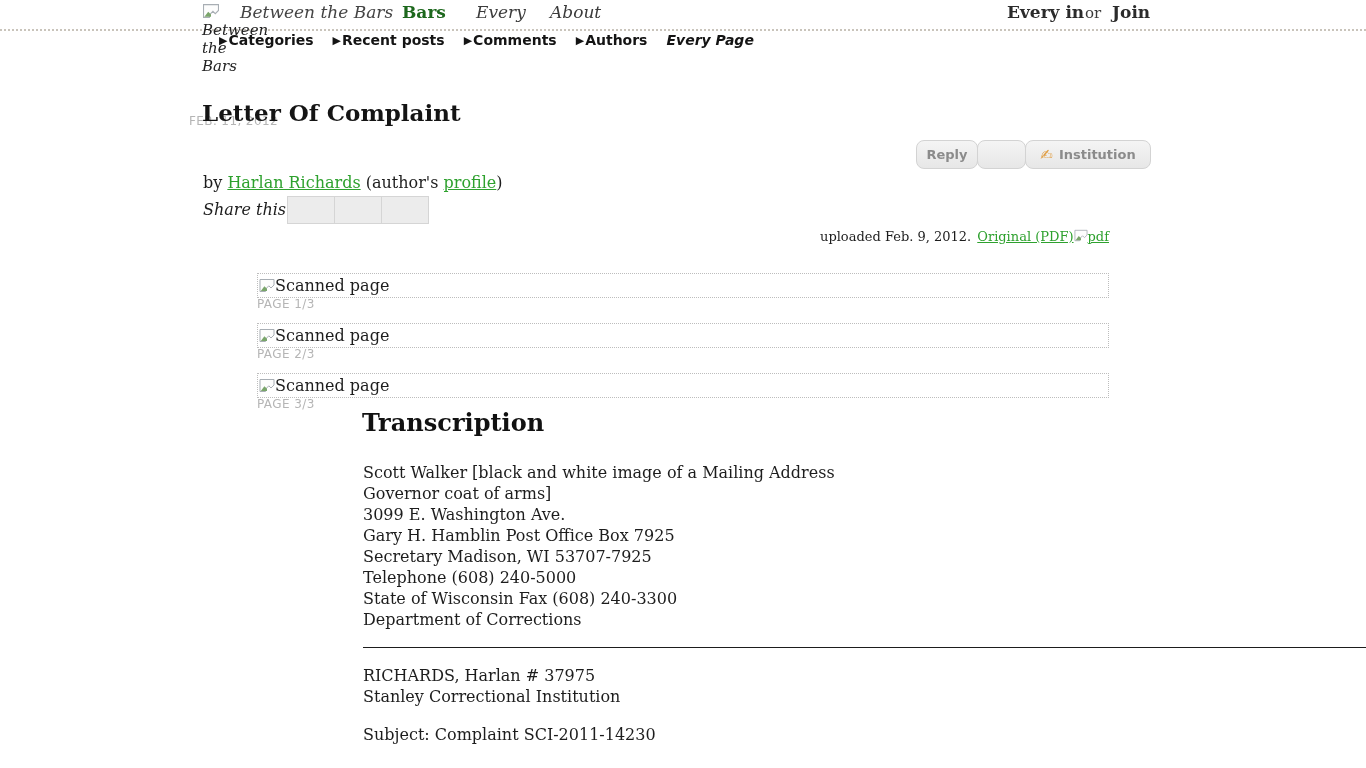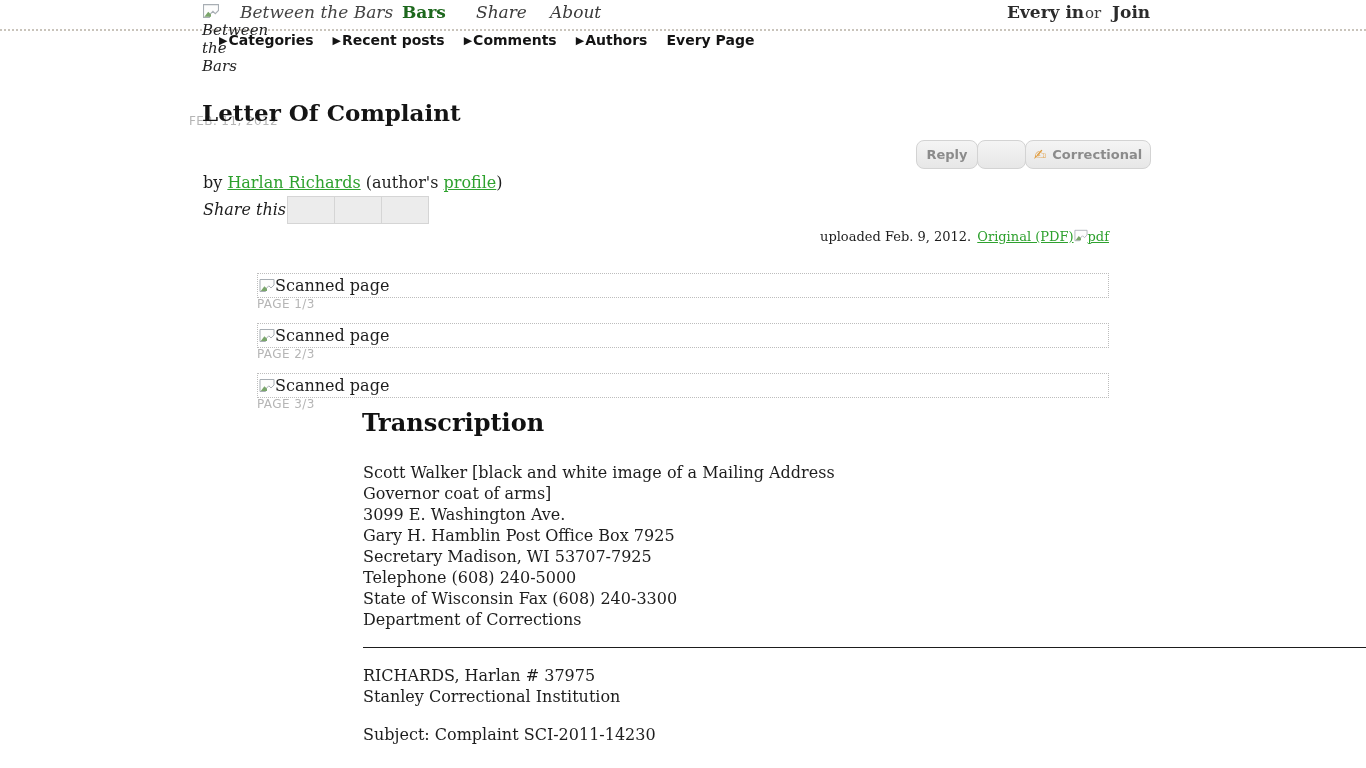--- a/index.html
+++ b/index.html
@@ -24,21 +24,21 @@
   .italic { font-style:italic; }
   .nav-active { color:var(--active-green,#1d681d); font-weight:bold; text-decoration:none; }
   .auth { color:#2b2b2b; font-weight:bold; text-decoration:none; }
 
   
   .subnav { position:absolute; left:219px; top:32px; display:flex; gap:19px;
     font-family:"DejaVu Sans", sans-serif; font-weight:bold; font-size:14px;
     color:#141414; white-space:nowrap; }
   .subnav a { text-decoration:none; color:#141414; }
   .subnav .arrow { font-size:11px; vertical-align:1px; margin-right:1px; }
-  .everypage { }
+  .everypage { font-style:italic; }
 
   .post-date, .page-label {
     font-family:"DejaVu Sans", sans-serif; font-size:12px; color:#b5b5b5;
     letter-spacing:0.4px; position:absolute;margin-top:44px; }
   .post-date { left:189px; top:70px; }
   .post-title { position:absolute; left:202px; top:99px; font-size:23px; color:#141414; }
 
   
   .actions { position:absolute; left:916px; top:140px; display:flex; }
   .btn { height:29px; background:linear-gradient(#f4f4f4,#e7e7e7);
@@ -90,21 +90,21 @@
     <span class="bicon">
       <svg width="18" height="16" viewBox="0 0 16 15">
         <path d="M1 1.5 H15 V7 L12 10 L9.8 7.8 L6.5 11.2 V13.5 H1 Z" fill="#fdfdfd" stroke="#a8aeb4" stroke-width="1"></path>
         <path d="M1.8 13 L5.4 8.2 L8 10.8 L8 13 Z" fill="#7aa56b"></path>
       </svg>
     </span><span>Between the Bars</span>
   </div>
 
   <a class="toplink italic" style="left:240px; color:#444; text-decoration:none;">Between the Bars</a>
   <a class="toplink nav-active" style="left:402px;">Bars</a>
-  <a class="toplink italic" style="left:476px; text-decoration:none;">Share</a>
+  <a class="toplink italic" style="left:476px; text-decoration:none;">Every</a>
   <a class="toplink italic" style="left:550px; text-decoration:none;">About</a>
   <a class="toplink auth" style="left:1007px;">Every in</a>
   <span class="toplink" style="left:1085px; top:4px; font-size:15px;">or</span>
   <a class="toplink auth" style="left:1112px;">Join</a>
 
   <div class="subnav">
     <a><span class="arrow">▶</span><span>Categories</span></a>
     <a><span class="arrow">▶</span><span>Recent posts</span></a>
     <a><span class="arrow">▶</span><span>Comments</span></a>
     <a><span class="arrow">▶</span><span>Authors</span></a>
@@ -112,21 +112,21 @@
   </div>
 
   <div class="post-date">FEB. 11, 2012</div>
   <h1 class="post-title">Letter Of Complaint</h1>
 
   <div class="actions">
     <div class="btn btn-reply">Reply</div>
     <div class="btn btn-blank"></div>
     <div class="btn btn-transcribed">
       <span class="pen-icon">✍</span>
-      <span>Correctional</span>
+      <span>Institution</span>
     </div>
   </div>
 
   <div class="byline"><span>by </span><a class="green-link">Harlan Richards</a><span> (author's </span><a class="green-link">profile</a><span>)</span></div>
 
   <div class="share-label">Share this:</div>
   <div class="share-row">
     <div class="share-btn"></div>
     <div class="share-btn"></div>
     <div class="share-btn"></div>

